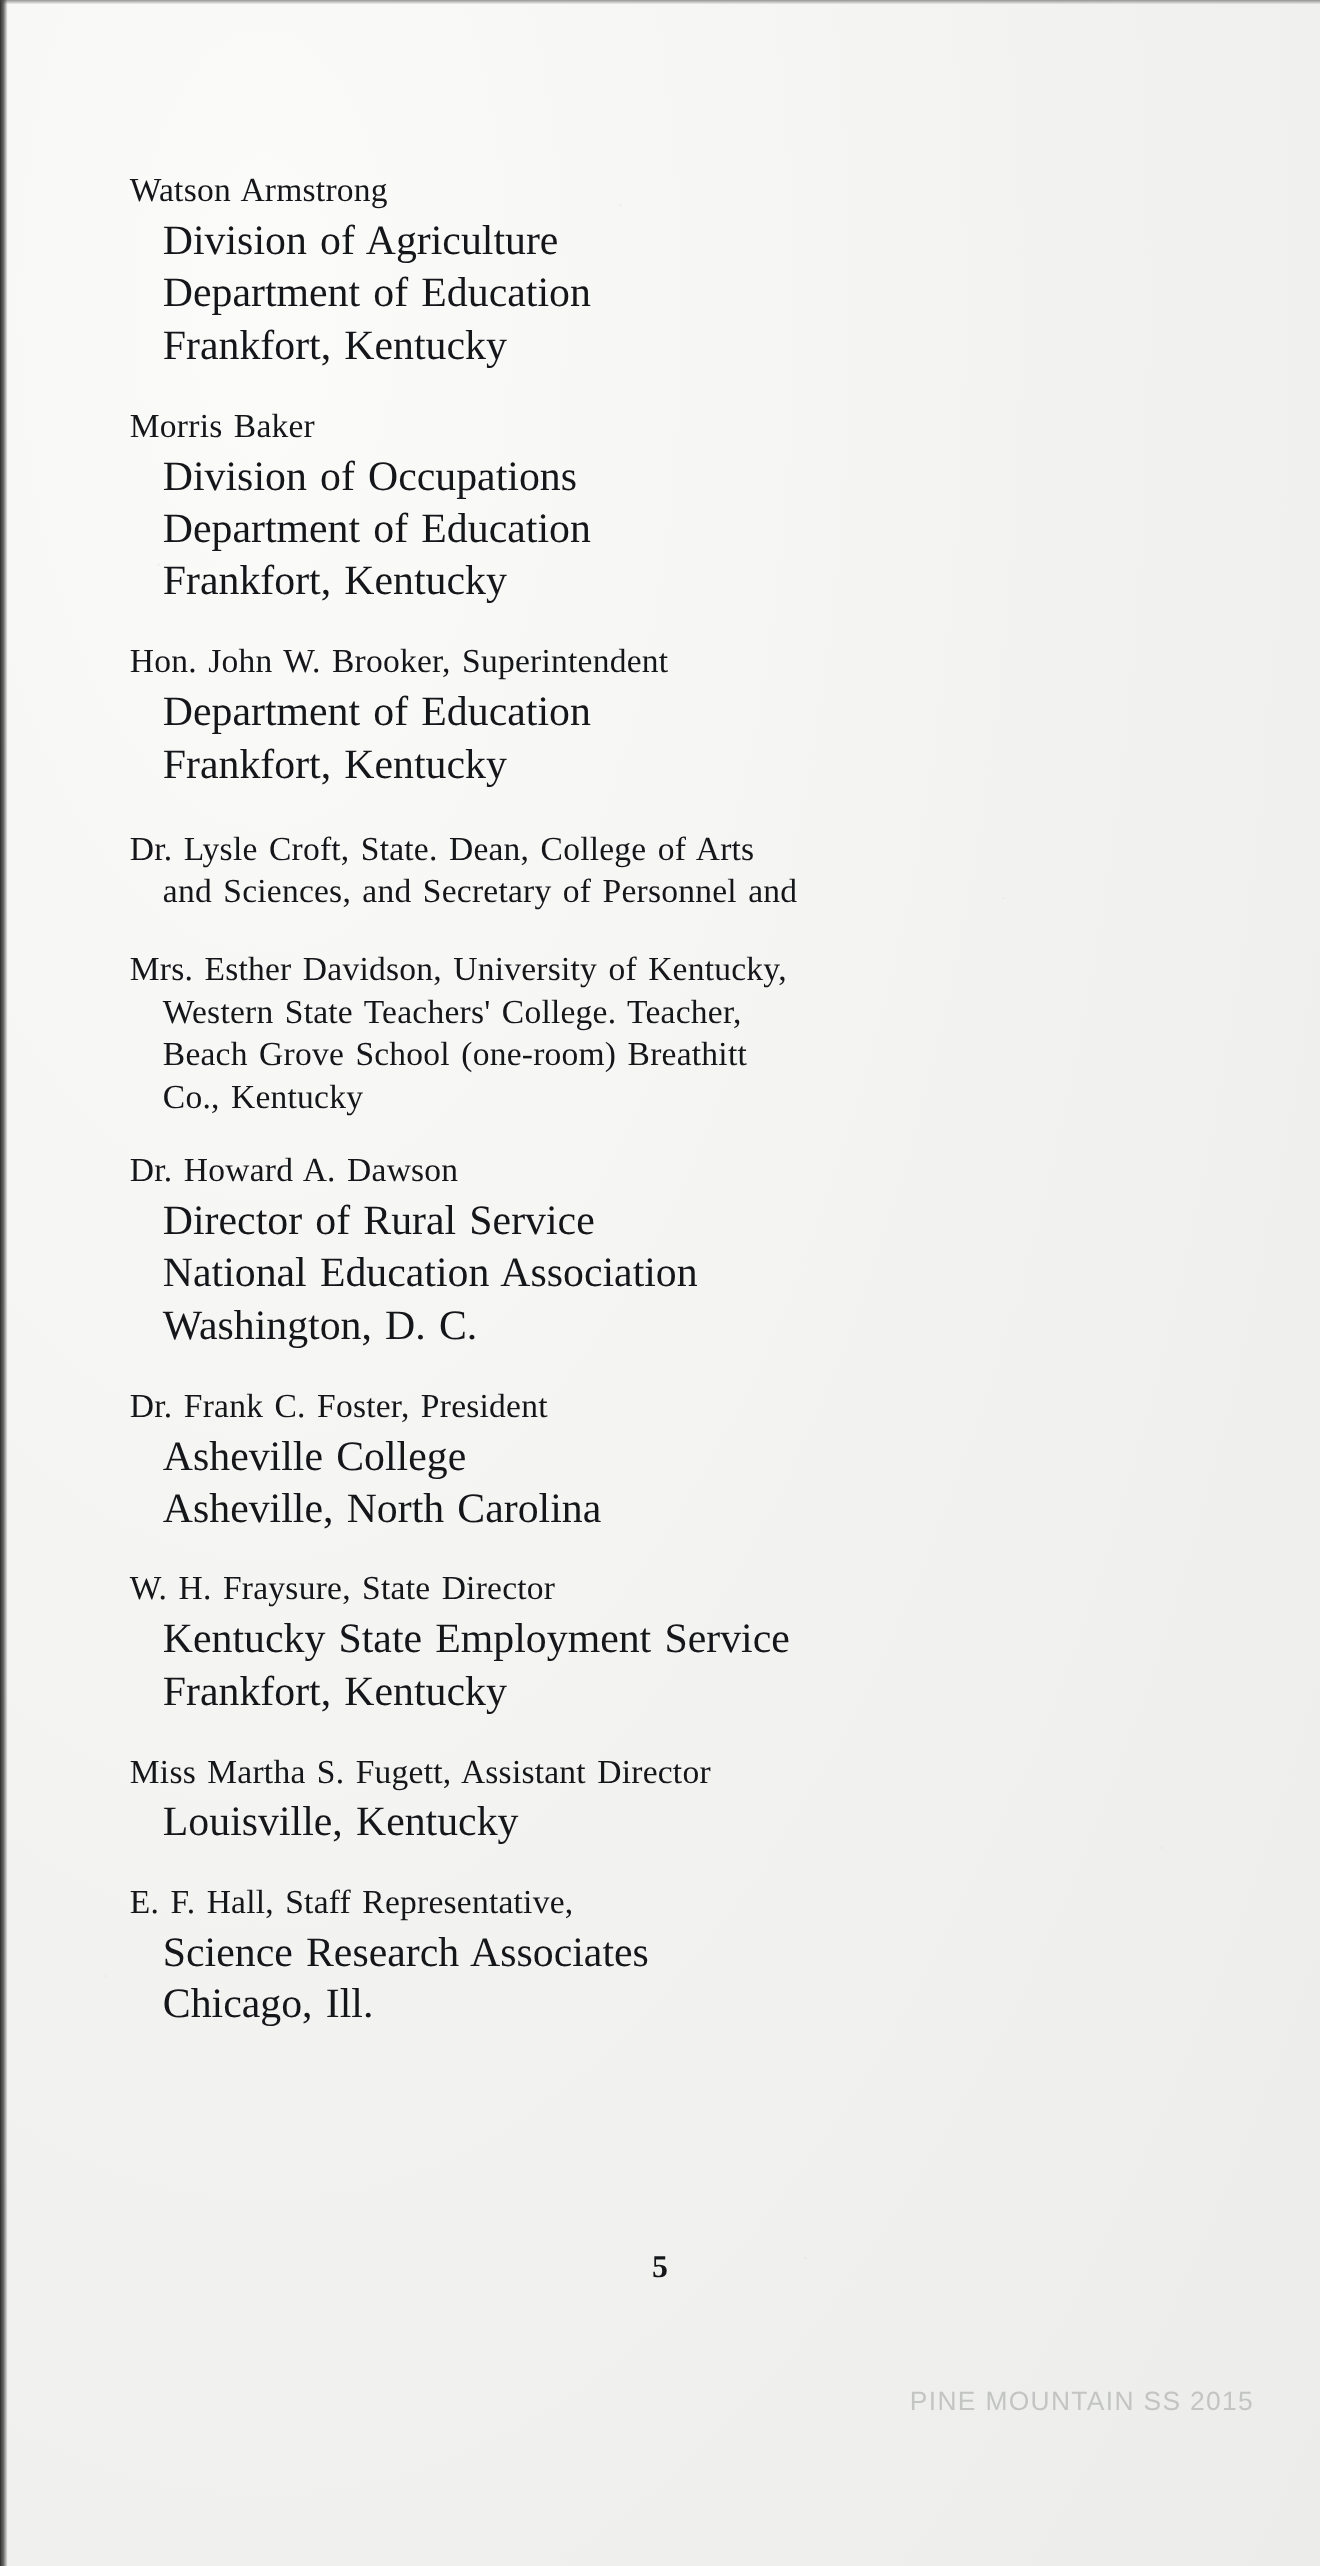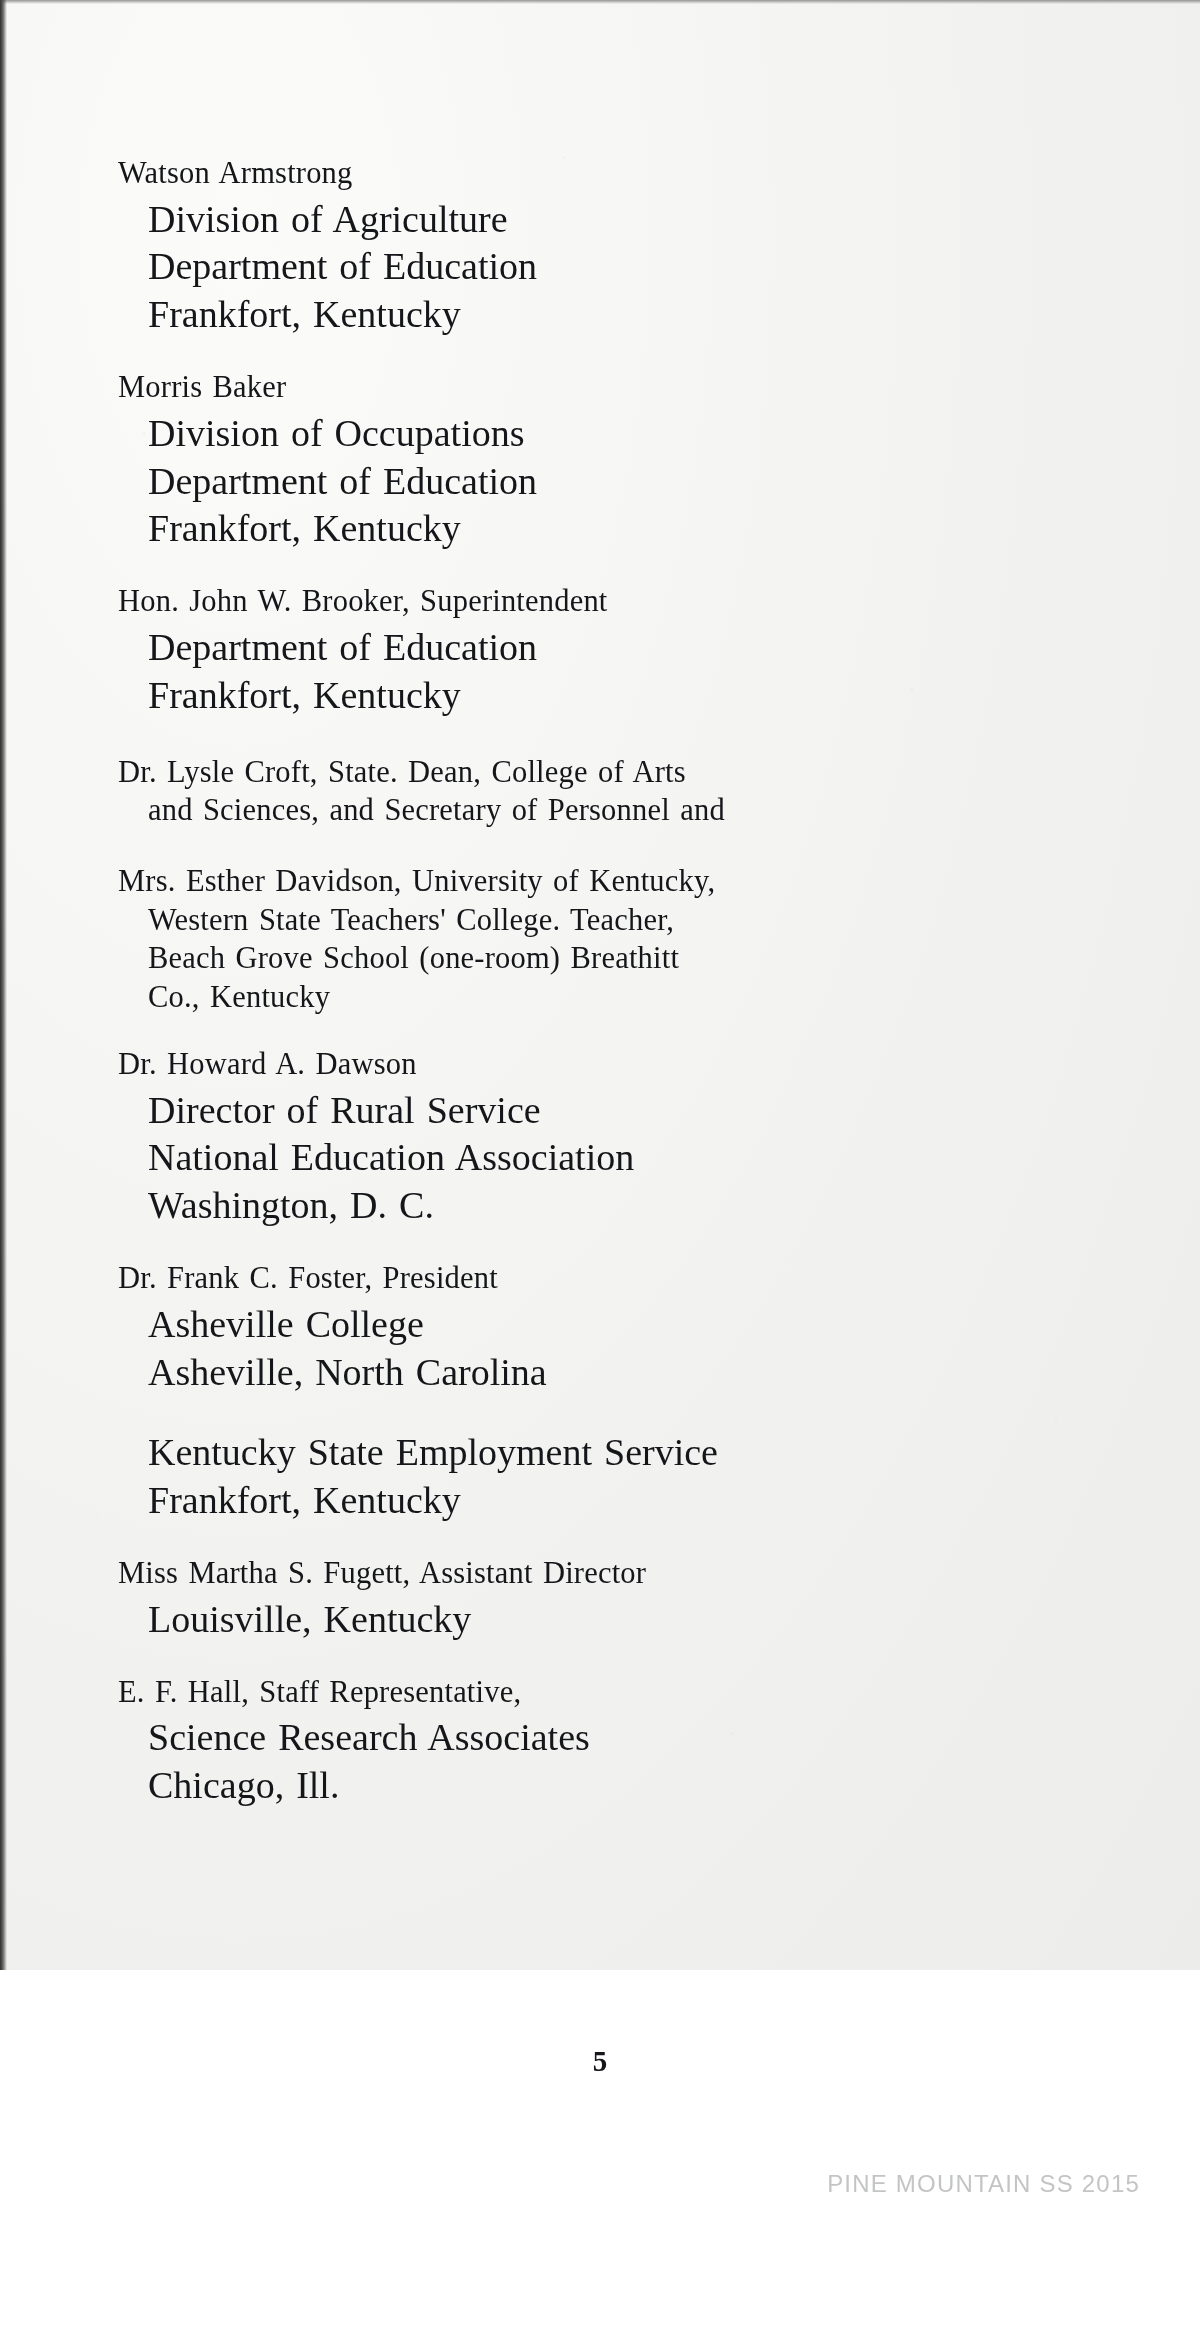--- a/index.html
+++ b/index.html
@@ -10,21 +10,21 @@
     width: 1200px;
     height: 2333px;
     background: #ffffff;
     font-family: "Liberation Serif", serif;
     overflow: hidden;
   }
 
   .page {
     position: relative;
     width: 1200px;
-    height: 1970px;
+    height: 2333px;
     background: #f4f4f2;
     background-image:
       radial-gradient(ellipse at 20% 12%, #fbfbfa 0%, #f2f2f0 55%, #ececea 100%);
     box-sizing: border-box;
   }
 
   
   .paper-grain {
     position: absolute;
     inset: 0;
@@ -168,20 +168,21 @@
       <div class="line">Washington,  D.  C.</div>
     </div>
 
     <div class="entry">
       <div class="head">Dr.  Frank  C.  Foster,  President</div>
       <div class="line">Asheville  College</div>
       <div class="line">Asheville,  North  Carolina</div>
     </div>
 
     <div class="entry">
+      <div class="head">W.  H.  Fraysure,  State  Director</div>
       <div class="line">Kentucky  State  Employment  Service</div>
       <div class="line">Frankfort,  Kentucky</div>
     </div>
 
     <div class="entry">
       <div class="head">Miss  Martha  S.  Fugett,  Assistant  Director</div>
       <div class="line">Louisville,  Kentucky</div>
     </div>
 
     <div class="entry">

